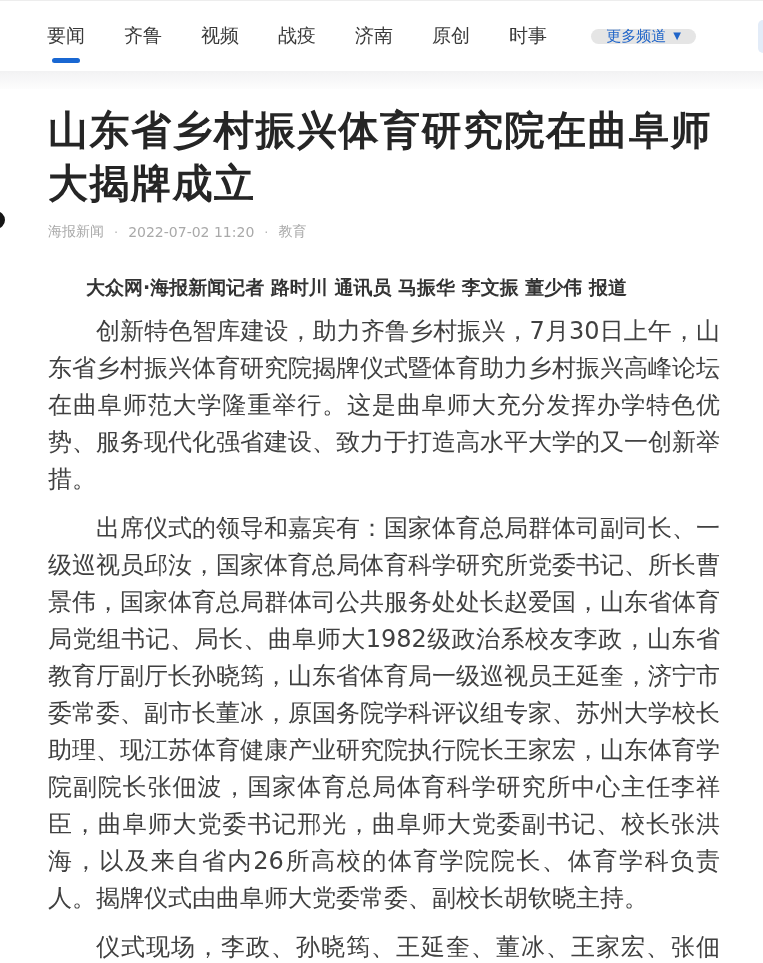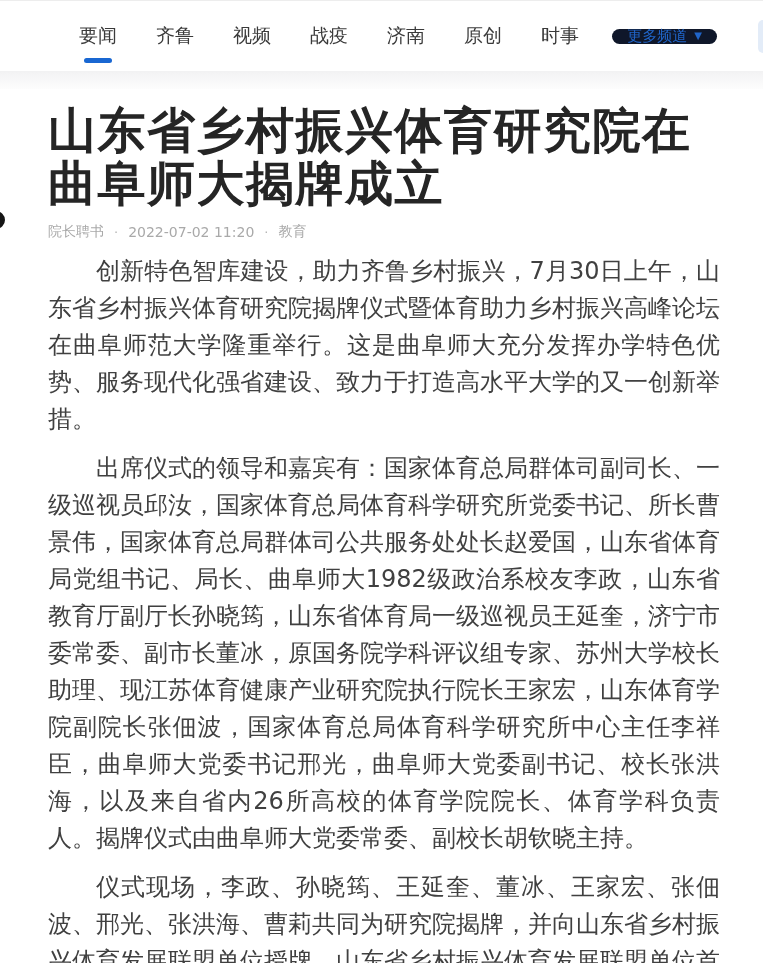--- a/index.html
+++ b/index.html
@@ -8,43 +8,42 @@
     width:763px;height:963px;
     background:#ffffff;
     overflow:hidden;
     font-family:"DejaVu Sans","Liberation Sans",sans-serif;
     border-top:1px solid #ededed;
   }
   
   .nav{
     height:70px;
     display:flex;align-items:center;
-    padding:0 46px 0 47px;
+    padding:0 67px 0 47px;
     background:#ffffff;
     position:relative;
-    margin-left:32px;
   }
   .tabs{display:flex;gap:39px;align-items:center;}
   .tab{
     font-size:19px;color:#3a3a3a;
     position:relative;
     white-space:nowrap;
     cursor:pointer;
   }
   .tab .indicator{
     position:absolute;left:50%;transform:translateX(-50%);
     top:calc(100% + 9px);
     width:28px;height:5px;border-radius:3px;
     background:#1967d2;
   }
   .more-btn{
     margin-left:auto;
     height:15px;padding:0 15px;
     display:flex;align-items:center;gap:7px;
-    background:#0f172a;color:#2065c9;
+    background:#e5e5e5;color:#2065c9;
     border:none;border-radius:17px;
     font-size:15px;
     font-family:inherit;
     cursor:pointer;
   }
   .more-btn .chev{font-size:10px;line-height:1;color:#2065c9;}
   .edge-pill{
     position:absolute;right:0;top:19px;
     width:5px;height:33px;
     background:#e3ecf8;
@@ -52,21 +51,21 @@
   }
   
   .band{
     height:18px;
     background:linear-gradient(180deg,#f2f2f3 0%,#f7f7f8 45%,#fdfdfd 100%);
   }
   
   .article{padding:0 43px 0 48px;}
   .title{
     margin:15px 0 0;
-    font-size:48px;line-height:53px;
+    font-size:40px;line-height:53px;
     font-weight:700;color:#252525;
     letter-spacing:1.5px;
   }
   .meta{
     margin-top:13px;
     display:flex;align-items:center;gap:10px;
     font-size:14px;color:#a9a9a9;
   }
   .meta .dot{font-size:13px;color:#b5b5b5;}
   .byline{
@@ -115,27 +114,28 @@
     </button>
     <span class="edge-pill"></span>
   </div>
 
   <div class="band"></div>
 
   <div class="article">
     <h1 class="title">山东省乡村振兴体育研究院在曲阜师大揭牌成立</h1>
 
     <div class="meta">
-      <span>院长聘书</span>
+      <span>海报新闻</span>
       <span class="dot">·</span>
       <span>2022-07-02 11:20</span>
       <span class="dot">·</span>
       <span>教育</span>
     </div>
 
+    <p class="byline">大众网·海报新闻记者 路时川 通讯员 马振华 李文振 董少伟 报道</p>
 
     <p class="para">创新特色智库建设，助力齐鲁乡村振兴，7月30日上午，山东省乡村振兴体育研究院揭牌仪式暨体育助力乡村振兴高峰论坛在曲阜师范大学隆重举行。这是曲阜师大充分发挥办学特色优势、服务现代化强省建设、致力于打造高水平大学的又一创新举措。</p>
     <p class="para">出席仪式的领导和嘉宾有：国家体育总局群体司副司长、一级巡视员邱汝，国家体育总局体育科学研究所党委书记、所长曹景伟，国家体育总局群体司公共服务处处长赵爱国，山东省体育局党组书记、局长、曲阜师大1982级政治系校友李政，山东省教育厅副厅长孙晓筠，山东省体育局一级巡视员王延奎，济宁市委常委、副市长董冰，原国务院学科评议组专家、苏州大学校长助理、现江苏体育健康产业研究院执行院长王家宏，山东体育学院副院长张佃波，国家体育总局体育科学研究所中心主任李祥臣，曲阜师大党委书记邢光，曲阜师大党委副书记、校长张洪海，以及来自省内26所高校的体育学院院长、体育学科负责人。揭牌仪式由曲阜师大党委常委、副校长胡钦晓主持。</p>
     <p class="para">仪式现场，李政、孙晓筠、王延奎、董冰、王家宏、张佃波、邢光、张洪海、曹莉共同为研究院揭牌，并向山东省乡村振兴体育发展联盟单位授牌。山东省乡村振兴体育发展联盟单位首批理事单位代表签署共建协议。李政为曲阜师大体育科学学院曹莉教授颁发“山东省乡村振兴体育研究院”院长聘书。</p>
   </div>
 
   <span class="edge-artifact"></span>
 
 </div>
 

